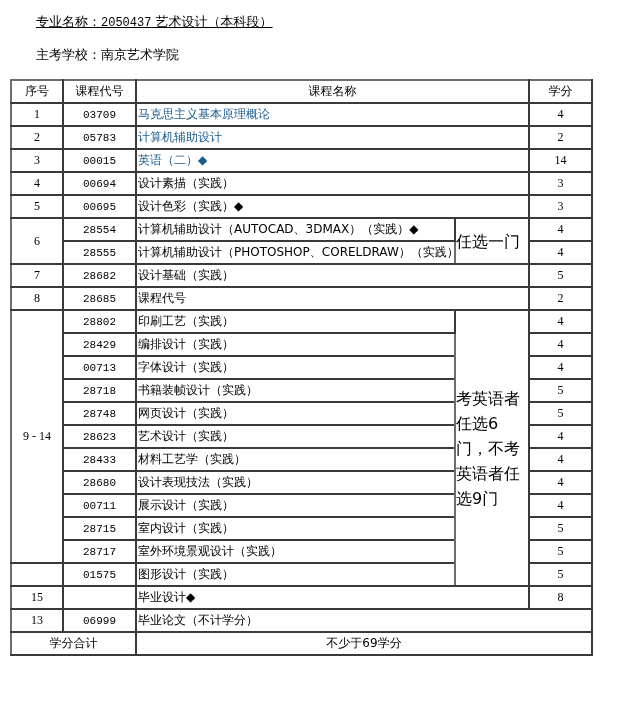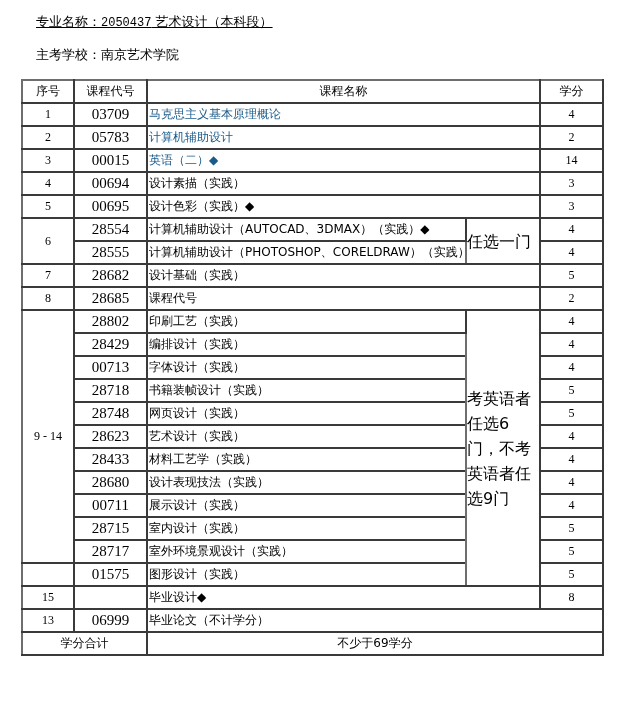--- a/index.html
+++ b/index.html
@@ -3,34 +3,34 @@
 <meta charset="utf-8">
 <style>
   html, body { margin: 0; padding: 0; background: #ffffff; }
   body { width: 620px; height: 709px; position: relative; overflow: hidden;
          font-family: "DejaVu Sans", "Liberation Sans", sans-serif; color: #000; }
   .meta-line { position: absolute; left: 36px; font-size: 13px; line-height: 16px; }
   #major-line { top: 14px; text-decoration: underline; }
   #school-line { top: 47px; }
   .mono { font-family: "Liberation Mono", "DejaVu Sans Mono", monospace; font-size: 12px; }
   table.plan {
-    position: absolute; left: 21px; top: 79px; width: 581px;
+    position: absolute; left: 10px; top: 79px; width: 581px;
     border-collapse: collapse; table-layout: fixed;
     font-size: 12px;
   }
   table.plan td {
     border: 2px solid #6e6e6e;
     border-right-color: #3a3a3a; border-bottom-color: #3a3a3a;
     height: 21px; padding: 0; text-align: center; vertical-align: middle;
     white-space: nowrap; overflow: hidden;
   }
   table.plan td.name { text-align: left; padding-left: 1px; }
   table.plan td.note { text-align: left; white-space: normal; line-height: 25px; padding-left: 0; font-size: 16px; }
   td.num, td.code, td.credit { font-family: "Liberation Serif", "DejaVu Serif", serif; font-size: 12px; }
-  td.code { font-family: Liberation Serif, serif; font-size: 15px; margin-top: 16px; }
+  td.code { font-family: Liberation Mono, monospace; font-size: 11px; margin-top: 16px; }
   .link { color: #1a5b8a; cursor: pointer; }
 </style>
 </head>
 <body>
 
 <div class="meta-line" id="major-line">
   <span>专业名称：</span><span class="mono">2050437</span><span> 艺术设计（本科段）</span>
 </div>
 <div class="meta-line" id="school-line">
   <span>主考学校：</span><span>南京艺术学院</span>

